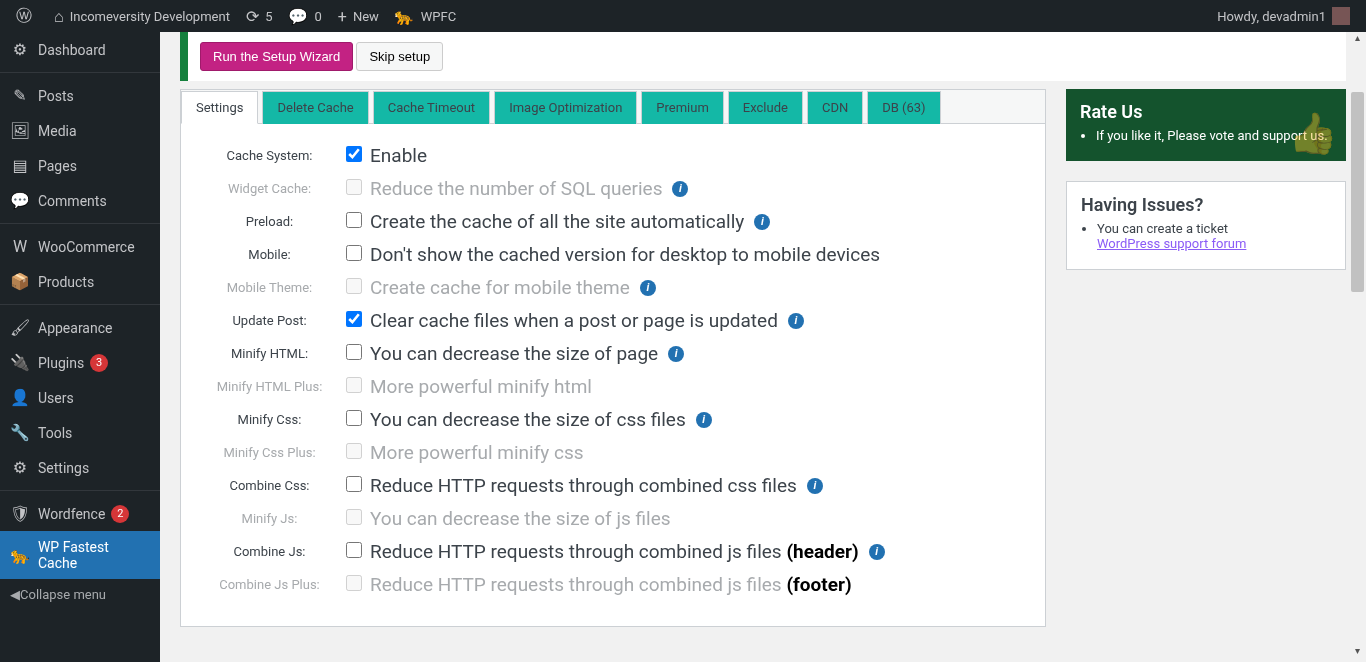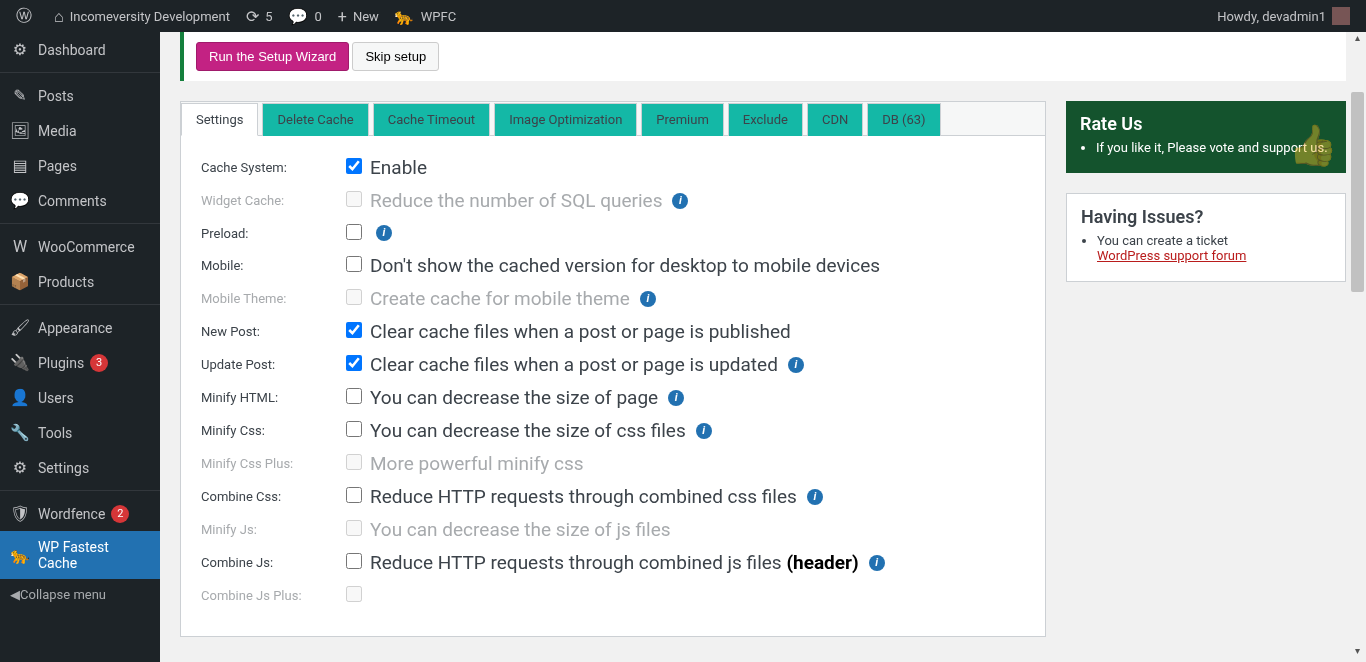--- a/index.html
+++ b/index.html
@@ -16,50 +16,50 @@
 #sidebar { position: fixed; top: 32px; left: 0; bottom: 0; width: 160px; background: #1d2327; color: #c3c4c7; overflow-y: auto; }
 #sidebar .menu-item { display: flex; align-items: center; padding: 8px 10px; cursor: pointer; font-size: 14px; }
 #sidebar .menu-item.current { background: #2271b1; color: #fff; }
 #sidebar .menu-item .micon { width: 20px; font-size: 16px; margin-right: 8px; text-align: center; }
 #sidebar .menu-sep { border-top: 1px solid #32373c; margin: 5px 0; }
 #sidebar .badge { display: inline-block; min-width: 18px; height: 18px; border-radius: 9px; background: #d63638; color: #fff; font-size: 11px; line-height: 18px; text-align: center; margin-left: 6px; padding: 0 5px; }
 #sidebar .collapse { display: flex; align-items: center; padding: 8px 10px; color: #a7aaad; font-size: 13px; cursor: pointer; }
 
 
 #content { margin-left: 160px; margin-top: 32px; padding: 0 20px 40px 20px; }
-.setup-wrap { background: #fff; border-left: 4px solid #15803d; padding: 10px 12px; margin-bottom: 20px; }
+.setup-wrap { background: #fff; border-left: 8px solid #15803d; padding: 10px 12px; margin-bottom: 8px; }
 .btn { display: inline-block; border: 1px solid #ccc; border-radius: 3px; padding: 6px 12px; font-size: 13px; cursor: pointer; background: #f6f7f7; }
 .btn.primary { background: #c32283; border: 1px solid #a01a6b; color: #fff; }
 
 .main-wrap { display: flex; gap: 20px; }
 .left-col { flex: 1; }
 .right-col { width: 280px; }
 
 .panel { background: #fff; border: 1px solid #ccd0d4; }
 .tabs { display: flex; border-bottom: 1px solid #ccd0d4; background: #f6f7f7; }
 .tabs .tab { padding: 8px 14px; border: 1px solid #ccd0d4; border-bottom: none; margin-right: 4px; margin-left: 0; background: #14b8a6; cursor: pointer; font-size: 13px; position: relative; top: 1px; }
 .tabs .tab.active { background: #fff; border-bottom: 1px solid #fff; }
 .tab-body { padding: 20px; }
 
 .opt-row { display: flex; align-items: center; margin-bottom: 10px; min-height: 22px; }
-.opt-row .olabel { width: 145px; text-align: left; padding-right: 8px; font-size: 13px; color: #3c434a; }
+.opt-row .olabel { width: 145px; text-align: center; padding-right: 8px; font-size: 13px; color: #3c434a; }
 .opt-row.disabled .olabel, .opt-row.disabled .odesc { color: #a7aaad; }
 .opt-row .ocheck { width: 20px; }
 .opt-row .ocheck input { width: 16px; height: 16px; cursor: pointer; }
 .opt-row .ocheck.disabled input { cursor: default; }
 .opt-row .odesc { font-size: 19px; padding-left: 4px; }
 .opt-row .odesc .red { color: #000000; font-weight: bold; }
 .info-icon { display: inline-block; width: 16px; height: 16px; border-radius: 50%; background: #2271b1; color: #fff; font-size: 11px; line-height: 16px; text-align: center; font-weight: bold; margin-left: 10px; cursor: pointer; font-style: italic; }
 
 .sidebox { border: 1px solid #ccd0d4; background: #fff; margin-bottom: 20px; }
 .sidebox.orange { background: #14532d; color: #fff; border: none; }
 .sidebox .sb-title { font-size: 18px; font-weight: 600; padding: 12px 14px 6px; }
 .sidebox .sb-body { padding: 0 14px 14px 30px; font-size: 13px; }
 .sidebox .sb-body li { margin-bottom: 4px; list-style: disc; }
-.sidebox a { color: #b91c1c; }
+.sidebox a { color: #8b5cf6; }
 .thumbs { position: absolute; right: 8px; bottom: 4px; font-size: 40px; opacity: 0.4; }
 
 
 .vscroll { position: fixed; right: 0; top: 32px; bottom: 0; width: 17px; background: #f1f1f1; }
 .vscroll .thumb { position: absolute; left: 2px; right: 2px; top: 60px; height: 200px; background: #c1c1c1; border-radius: 2px; }
 .vscroll .arr { position: absolute; left: 0; right: 0; height: 17px; text-align: center; font-size: 10px; color: #555; }
 </style>
 </head>
 <body>
 
@@ -192,50 +192,51 @@
             </div>
             <div class="opt-row disabled">
               <div class="olabel">Widget Cache:</div>
               <div class="ocheck disabled"><input type="checkbox" disabled="" style=""></div>
               <div class="odesc">Reduce the number of SQL queries</div>
               <span class="info-icon">i</span>
             </div>
             <div class="opt-row">
               <div class="olabel">Preload:</div>
               <div class="ocheck"><input type="checkbox" style=""></div>
+              <div class="odesc">Create the cache of all the site automatically</div>
               <span class="info-icon">i</span>
             </div>
             <div class="opt-row">
               <div class="olabel">Mobile:</div>
               <div class="ocheck"><input type="checkbox" style=""></div>
               <div class="odesc">Don't show the cached version for desktop to mobile devices</div>
             </div>
             <div class="opt-row disabled">
               <div class="olabel">Mobile Theme:</div>
               <div class="ocheck disabled"><input type="checkbox" disabled="" style=""></div>
               <div class="odesc">Create cache for mobile theme</div>
               <span class="info-icon">i</span>
-            </div>
-            <div class="opt-row">
-              <div class="olabel">New Post:</div>
-              <div class="ocheck"><input type="checkbox" checked="" style=""></div>
-              <div class="odesc">Clear cache files when a post or page is published</div>
             </div>
             <div class="opt-row">
               <div class="olabel">Update Post:</div>
               <div class="ocheck"><input type="checkbox" checked="" style=""></div>
               <div class="odesc">Clear cache files when a post or page is updated</div>
               <span class="info-icon">i</span>
             </div>
             <div class="opt-row">
               <div class="olabel">Minify HTML:</div>
               <div class="ocheck"><input type="checkbox" style=""></div>
               <div class="odesc">You can decrease the size of page</div>
               <span class="info-icon">i</span>
             </div>
+            <div class="opt-row disabled">
+              <div class="olabel">Minify HTML Plus:</div>
+              <div class="ocheck disabled"><input type="checkbox" disabled="" style=""></div>
+              <div class="odesc">More powerful minify html</div>
+            </div>
             <div class="opt-row">
               <div class="olabel">Minify Css:</div>
               <div class="ocheck"><input type="checkbox" style=""></div>
               <div class="odesc">You can decrease the size of css files</div>
               <span class="info-icon">i</span>
             </div>
             <div class="opt-row disabled">
               <div class="olabel">Minify Css Plus:</div>
               <div class="ocheck disabled"><input type="checkbox" disabled="" style=""></div>
               <div class="odesc">More powerful minify css</div>
@@ -253,20 +254,21 @@
             </div>
             <div class="opt-row">
               <div class="olabel">Combine Js:</div>
               <div class="ocheck"><input type="checkbox" style=""></div>
               <div class="odesc">Reduce HTTP requests through combined js files<span class="red"> (header)</span></div>
               <span class="info-icon">i</span>
             </div>
             <div class="opt-row disabled">
               <div class="olabel">Combine Js Plus:</div>
               <div class="ocheck disabled"><input type="checkbox" disabled="" style=""></div>
+              <div class="odesc">Reduce HTTP requests through combined js files<span class="red"> (footer)</span></div>
             </div>
           </div>
       </div>
     </div>
     <div class="right-col">
       <div class="sidebox orange" style="position:relative;">
         <div class="sb-title">Rate Us</div>
         <ul class="sb-body">
             <li>If you like it, Please vote and support us.</li>
           </ul>

